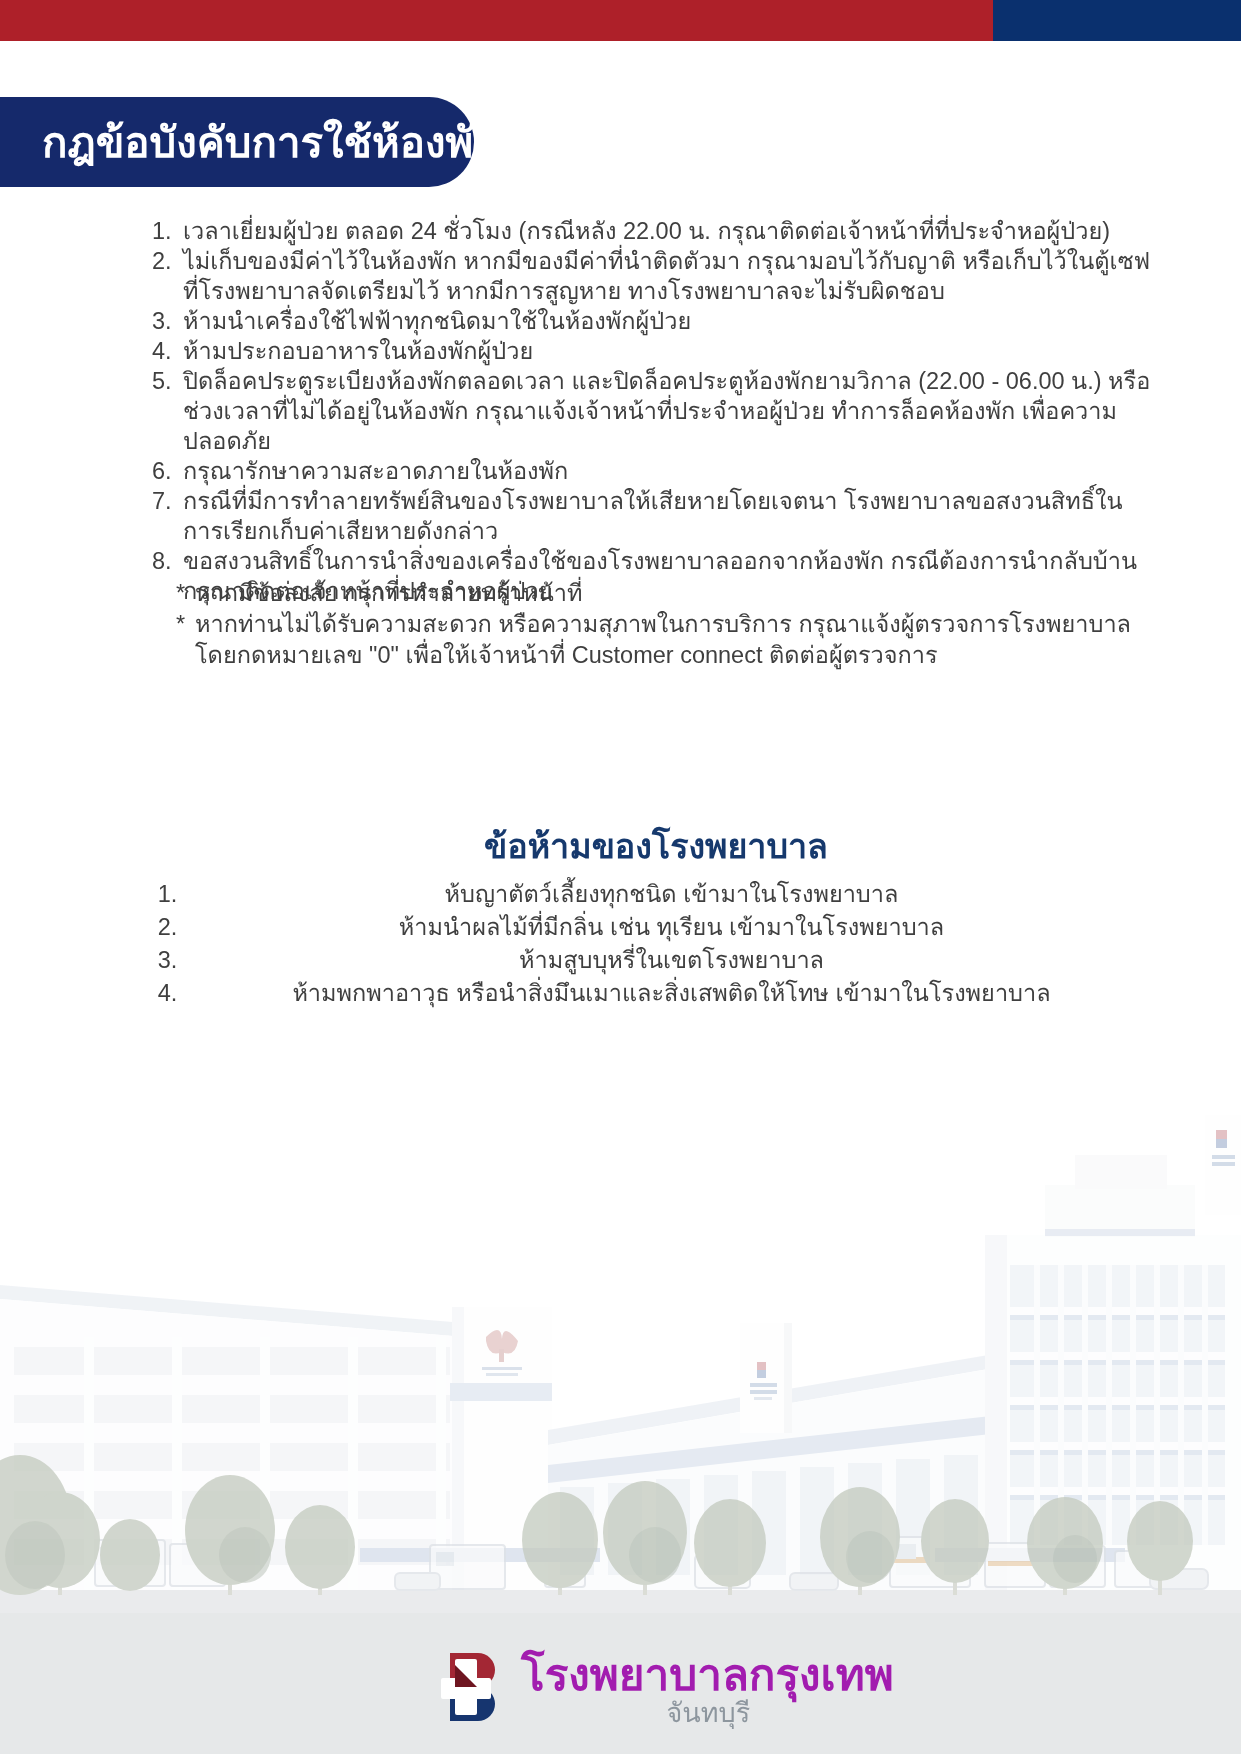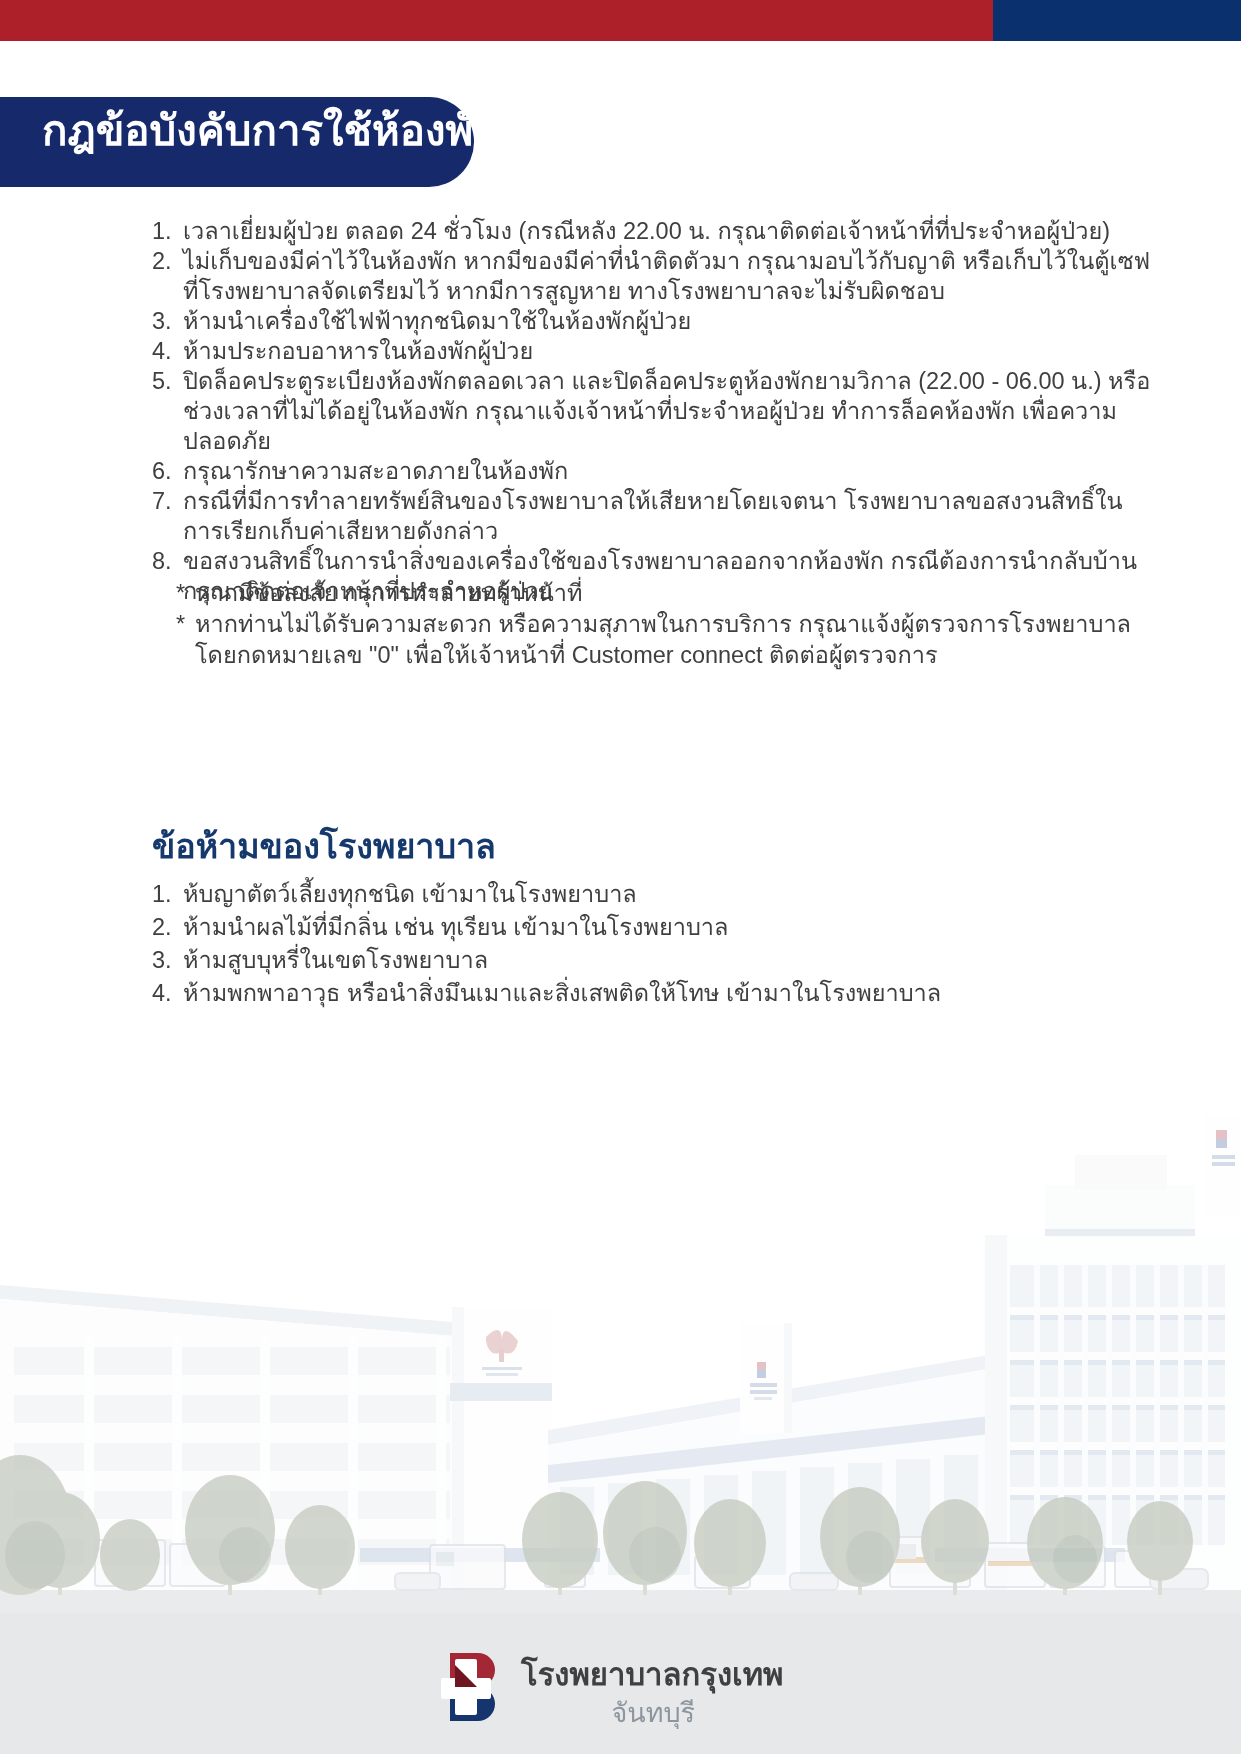--- a/index.html
+++ b/index.html
@@ -6,47 +6,47 @@
   .page{position:relative;width:1241px;height:1754px;background:#ffffff;overflow:hidden;
         font-family:"Liberation Sans","DejaVu Sans",sans-serif;color:#3f3f3f;}
 
   
   .topbar{position:absolute;top:0;left:0;width:1241px;height:41px;display:flex;}
   .topbar .red{width:993px;height:100%;background:#ae2029;}
   .topbar .blue{flex:1;height:100%;background:#0a306e;}
 
   
   .banner{position:absolute;top:97px;left:0;width:474px;height:90px;background:#15296b;
-          border-radius:0 46px 46px 0;display:flex;align-items:flex-start;}
+          border-radius:0 46px 46px 0;display:flex;align-items:center;}
   .banner span{color:#ffffff;font-size:42px;font-weight:bold;padding-left:42px;white-space:nowrap;}
 
   
   .rules{position:absolute;top:216px;left:152px;width:1008px;font-size:23.5px;line-height:30px;}
   .rules li, .plist li{list-style:none;display:flex;}
   .rules .num, .plist .num{flex:0 0 31px;}
   .rules .txt, .plist .txt{flex:1;}
   ul{margin:0;padding:0;}
 
   .notes{position:absolute;top:578px;left:176px;width:992px;font-size:23.5px;line-height:31px;}
   .note{display:flex;}
   .note .star{flex:0 0 19px;}
   .note .txt{flex:1;}
 
-  .prohibit{position:absolute;top:826px;left:152px;width:1008px;}
+  .prohibit{position:absolute;top:826px;left:152px;width:1008px;text-align:center;}
   .prohibit h2{margin:0 0 12px 0;font-size:34px;line-height:40px;color:#16396d;font-weight:bold;}
   .plist{font-size:23.5px;line-height:33px;}
 
   
   .watermark{position:absolute;top:1085px;left:0;width:1241px;height:528px;}
 
   
   .footer{position:absolute;top:1613px;left:0;width:1241px;height:141px;background:#e6e8e9;}
   .brand{position:absolute;left:440px;top:40px;display:flex;align-items:flex-start;}
   .brand-text{margin-left:15px;}
-  .brand-name{font-size:31px;font-weight:bold;color:#404040;line-height:44px;white-space:nowrap;}
+  .brand-name{font-size:44px;font-weight:bold;color:#a21caf;line-height:44px;white-space:nowrap;}
   .brand-branch{font-size:27px;color:#8d969e;line-height:30px;margin-top:1px;margin-left:2px;text-align:center;}
 </style>
 </head>
 <body>
 
 <div class="page">
 
   <div class="topbar">
     <div class="red"></div>
     <div class="blue"></div>

